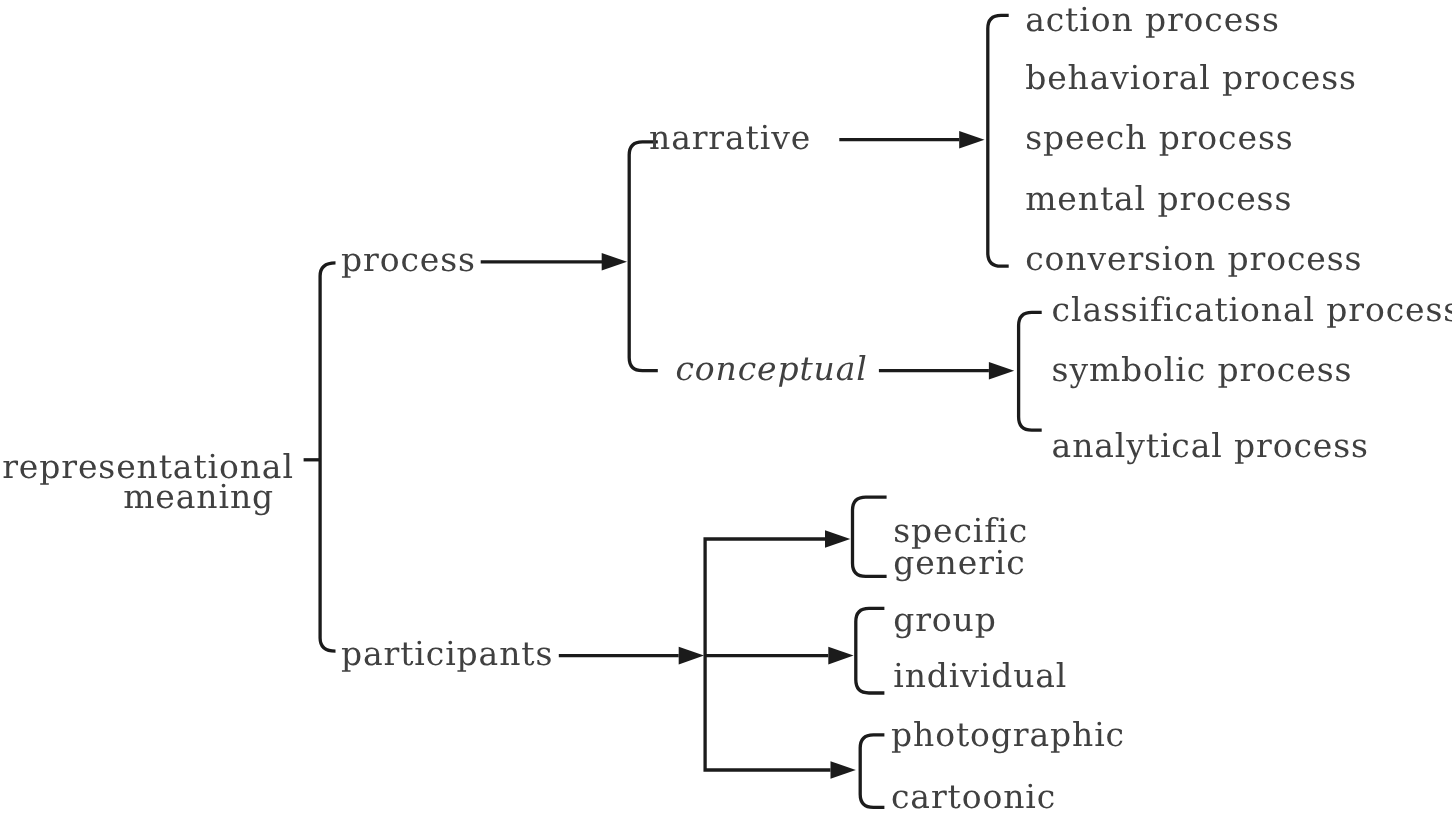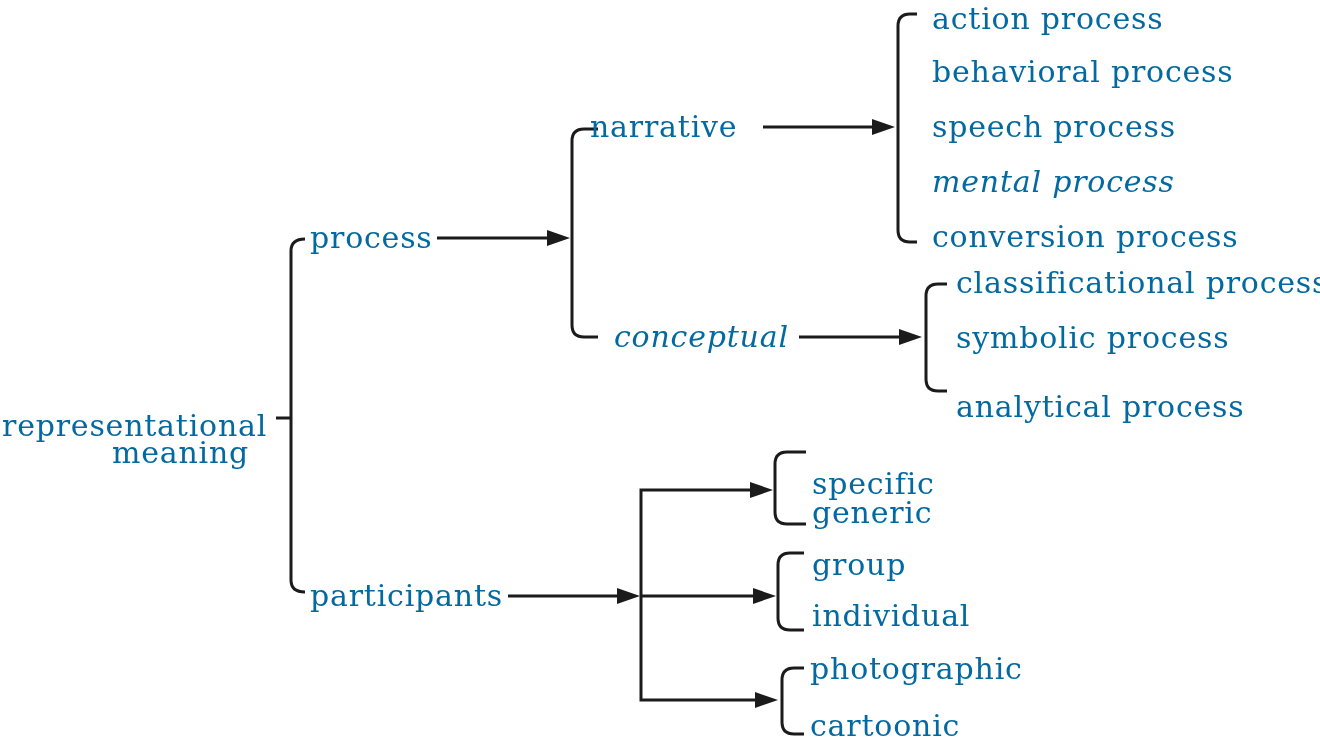--- a/index.html
+++ b/index.html
@@ -30,21 +30,21 @@
   .connectors polygon {
     fill: #1b1b1b;
     stroke: none;
   }
   .lbl {
     position: absolute;
     transform: translateY(-50%);
     font-size: 30px;
     letter-spacing: 0.8px;
     line-height: 1.15;
-    color: #0369a1;
+    color: #404040;
     white-space: nowrap;
   }
 </style>
 </head>
 <body>
 
 <div class="canvas">
 
   <svg class="connectors" viewBox="0 0 1320 744" xmlns="http://www.w3.org/2000/svg">
 
@@ -81,21 +81,21 @@
 
   <div class="lbl" style="left:310px; top:238px;">process</div>
   <div class="lbl" style="left:310px; top:596px;">participants</div>
 
   <div class="lbl" style="left:590px; top:127px;">narrative</div>
   <div class="lbl" style="left:614px; top:337px;font-style:italic;">conceptual</div>
 
   <div class="lbl" style="left:932px; top:19px;">action process</div>
   <div class="lbl" style="left:932px; top:72px;">behavioral process</div>
   <div class="lbl" style="left:932px; top:127px;">speech process</div>
-  <div class="lbl" style="left:932px; top:182px;font-style:italic;">mental process</div>
+  <div class="lbl" style="left:932px; top:182px;">mental process</div>
   <div class="lbl" style="left:932px; top:237px;">conversion process</div>
 
   <div class="lbl" style="left:956px; top:283px;">classificational process</div>
   <div class="lbl" style="left:956px; top:338px;">symbolic process</div>
   <div class="lbl" style="left:956px; top:407px;">analytical process</div>
 
   <div class="lbl" style="left:812px; top:484px;">specific</div>
   <div class="lbl" style="left:812px; top:513px;">generic</div>
   <div class="lbl" style="left:812px; top:565px;">group</div>
   <div class="lbl" style="left:812px; top:616px;">individual</div>

